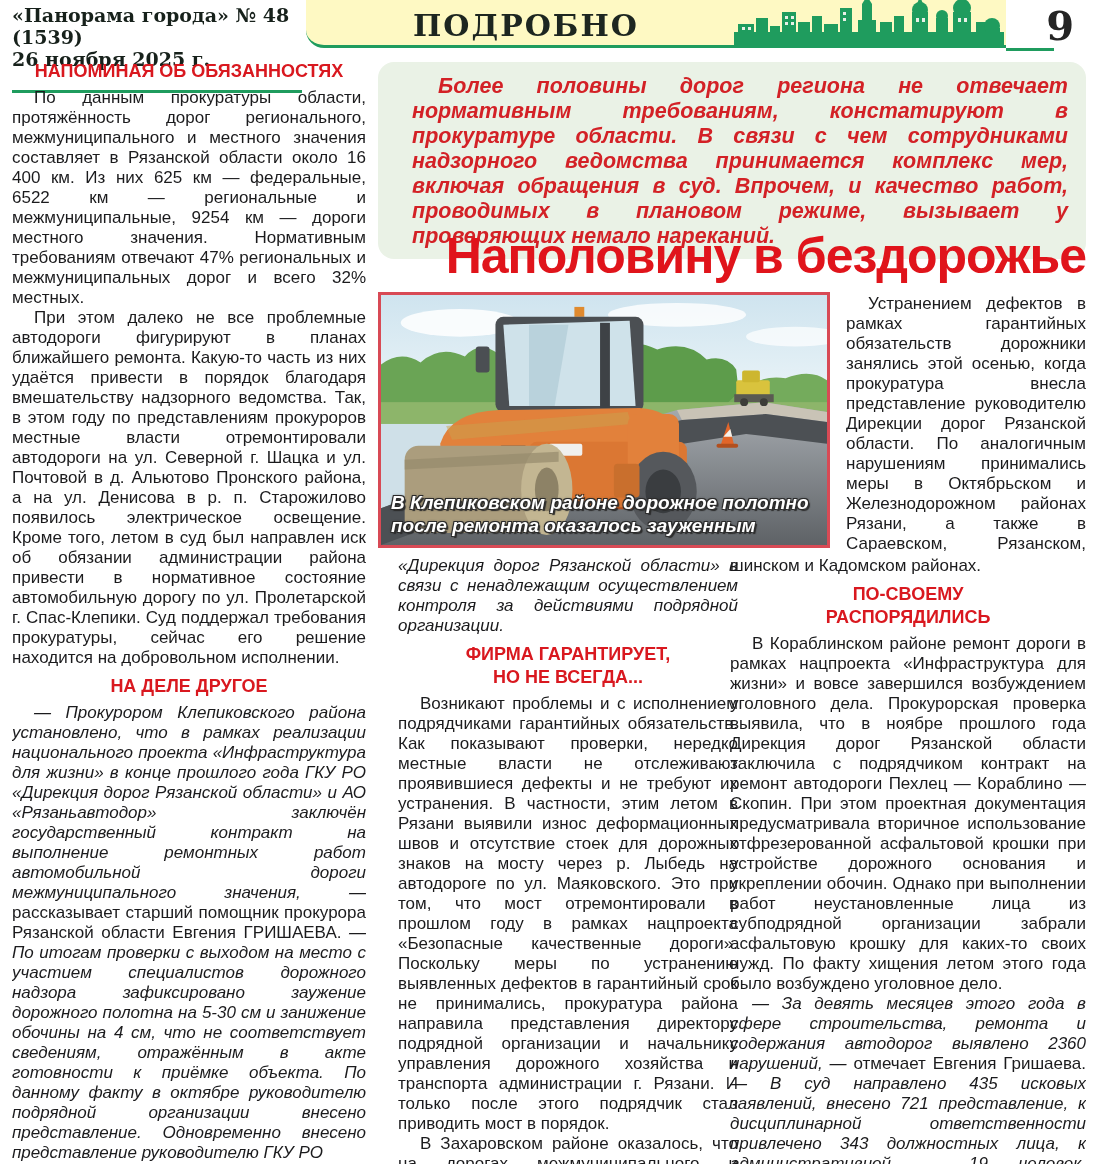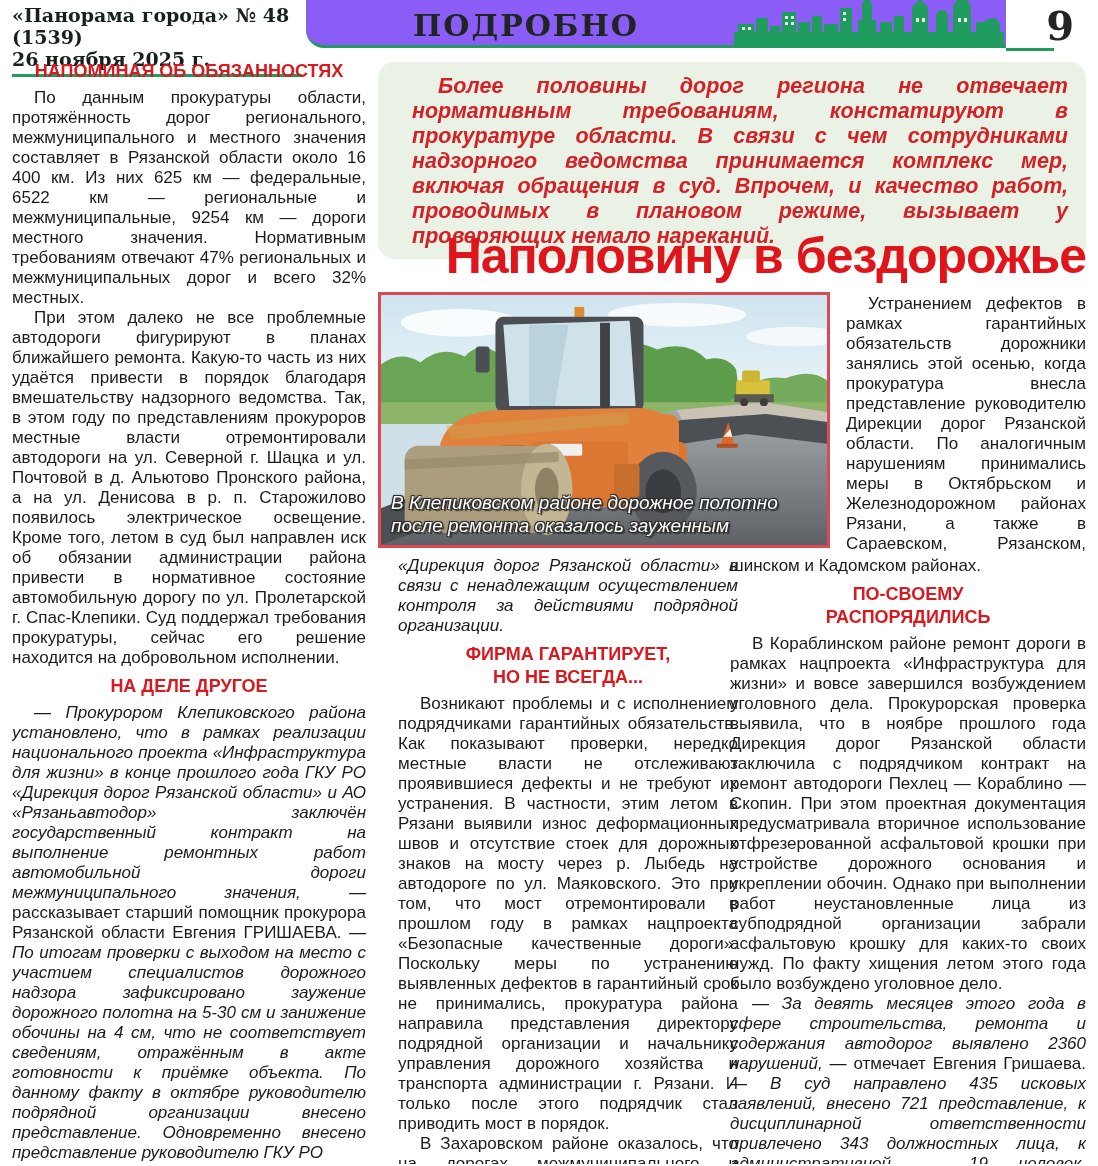--- a/index.html
+++ b/index.html
@@ -7,25 +7,25 @@
   .page {
     position:relative; width:1098px; height:1166px; margin:0 auto;
     background:#ffffff; overflow:hidden;
     font-family:"Liberation Sans", sans-serif; color:#1b1b1d;
   }
   
   .masthead {
     position:absolute; left:12px; top:4px; width:290px;
     font-family:"DejaVu Serif", serif; font-weight:bold;
     font-size:19px; line-height:22px; color:#17211b;
-    border-bottom:3px solid #1f9c5e; padding-bottom:4px;
+    border-bottom:3px solid #1f9c5e; padding-bottom:20px;
   }
   .section-band {
     position:absolute; left:306px; top:0; width:700px; height:48px;
-    background:#8b5cf6; border-bottom:3px solid #1f9c5e;
+    background:#fef9c3; border-bottom:3px solid #1f9c5e;
     border-radius:0 0 0 18px;
   }
   .band-baseline {
     position:absolute; left:1006px; top:48px; width:48px; height:3px; background:#1f9c5e;
   }
   .section-title {
     position:absolute; left:0; right:260px; top:8px; text-align:center;
     font-family:"DejaVu Serif", serif; font-weight:bold; font-size:30px;
     letter-spacing:2px; color:#1d2620;
   }
@@ -57,21 +57,21 @@
     position:absolute; left:378px; top:226px; width:708px; text-align:right;
     color:#e0141b; font-weight:bold; font-size:50px; line-height:60px; letter-spacing:-1px;
   }
   .photo-frame {
     position:absolute; left:378px; top:292px; width:452px; height:256px;
     border:3px solid #d84a55; background:#cfe0e8;
   }
   .photo-frame svg { display:block; width:100%; height:100%; }
   .photo-caption {
     position:absolute; left:10px; bottom:8px; right:8px;
-    color:#ffffff; font-weight:normal; font-style:italic;
+    color:#ffffff; font-weight:bold; font-style:italic;
     font-size:19px; line-height:23px;
     text-shadow:-1px -1px 0 #2b2b2b, 1px -1px 0 #2b2b2b, -1px 1px 0 #2b2b2b,
                  2px 2px 1px #2b2b2b, 0 0 3px #2b2b2b;
   }
   .beside-col { position:absolute; left:846px; top:294px; width:240px; height:260px; }
   .mid-col    { position:absolute; left:378px; top:556px; width:340px; height:608px;margin-left:20px; }
   .right-col  { position:absolute; left:730px; top:556px; width:356px; height:608px; }
 </style>
 </head>
 <body>

